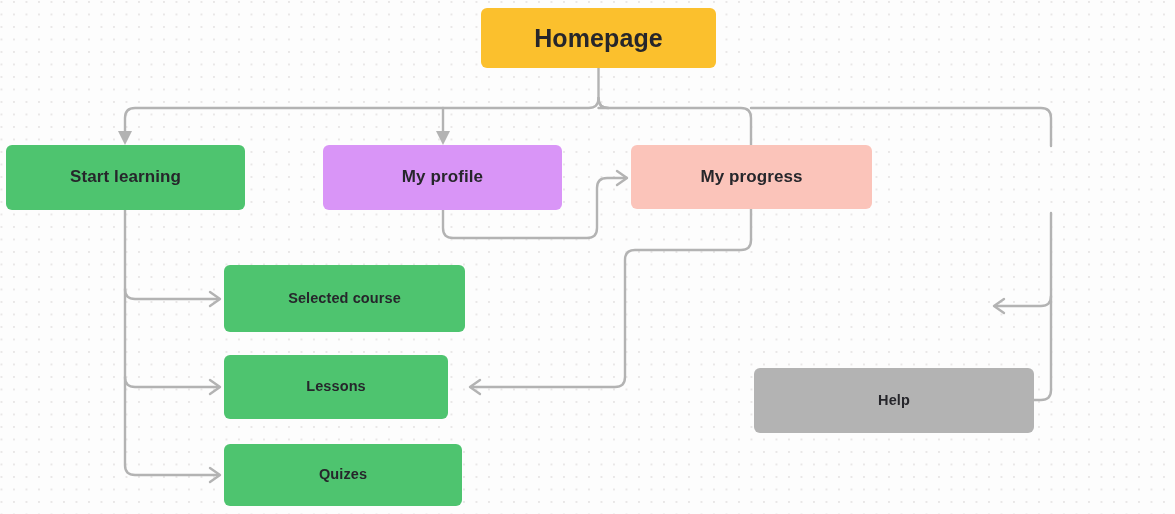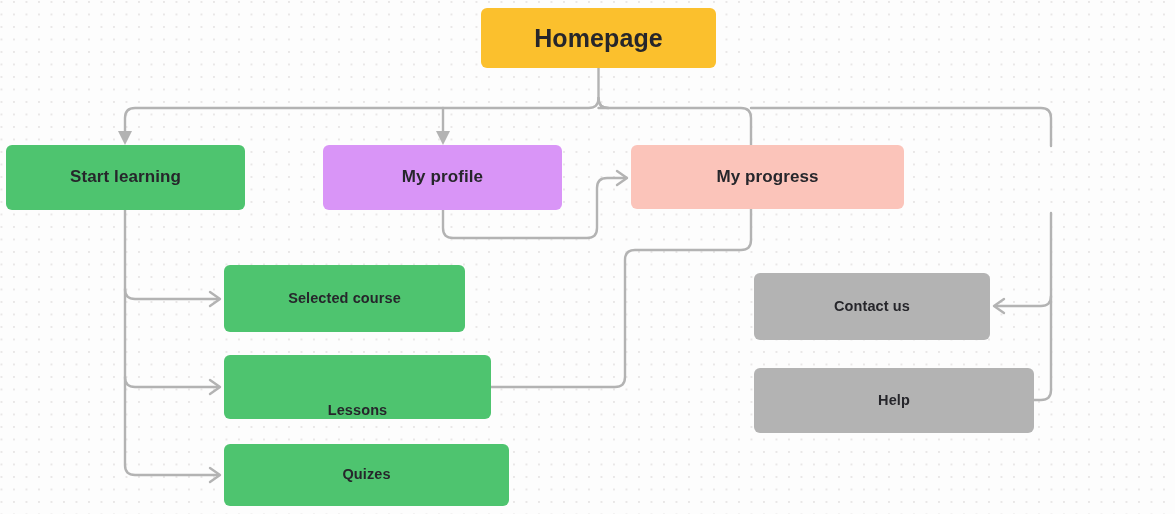--- a/index.html
+++ b/index.html
@@ -108,38 +108,35 @@
   </div>
 
   <div class="node lvl-main" style="left:6px; top:145px; width:239px; height:65px; background:#4ec46f;">
     <span class="node-label">Start learning</span>
   </div>
 
   <div class="node lvl-main" style="left:323px; top:145px; width:239px; height:65px; background:#d995f7;align-items:center;">
     <span class="node-label">My profile</span>
   </div>
 
-  <div class="node lvl-main" style="left:631px; top:145px; width:273px; height:64px; background:#fbc4ba;">
+  <div class="node lvl-main" style="left:631px; top:145px; width:241px; height:64px; background:#fbc4ba;">
     <span class="node-label">My progress</span>
   </div>
 
 
   <div class="node lvl-sub" style="left:224px; top:265px; width:241px; height:67px; background:#4ec46f;">
     <span class="node-label">Selected course</span>
   </div>
 
-  <div class="node lvl-sub" style="left:224px; top:355px; width:267px; height:64px; background:#4ec46f;align-items:flex-end;">
+  <div class="node lvl-sub" style="left:224px; top:355px; width:224px; height:64px; background:#4ec46f;">
     <span class="node-label">Lessons</span>
   </div>
 
-  <div class="node lvl-sub" style="left:224px; top:444px; width:285px; height:62px; background:#4ec46f;">
+  <div class="node lvl-sub" style="left:224px; top:444px; width:238px; height:62px; background:#4ec46f;">
     <span class="node-label">Quizes</span>
   </div>
 
-  <div class="node lvl-sub" style="left:754px; top:273px; width:236px; height:67px; background:#b3b3b3;">
-    <span class="node-label">Contact us</span>
-  </div>
 
   <div class="node lvl-sub" style="left:754px; top:368px; width:280px; height:65px; background:#b3b3b3;">
     <span class="node-label">Help</span>
   </div>
 
 </div>
 
 </body></html>

